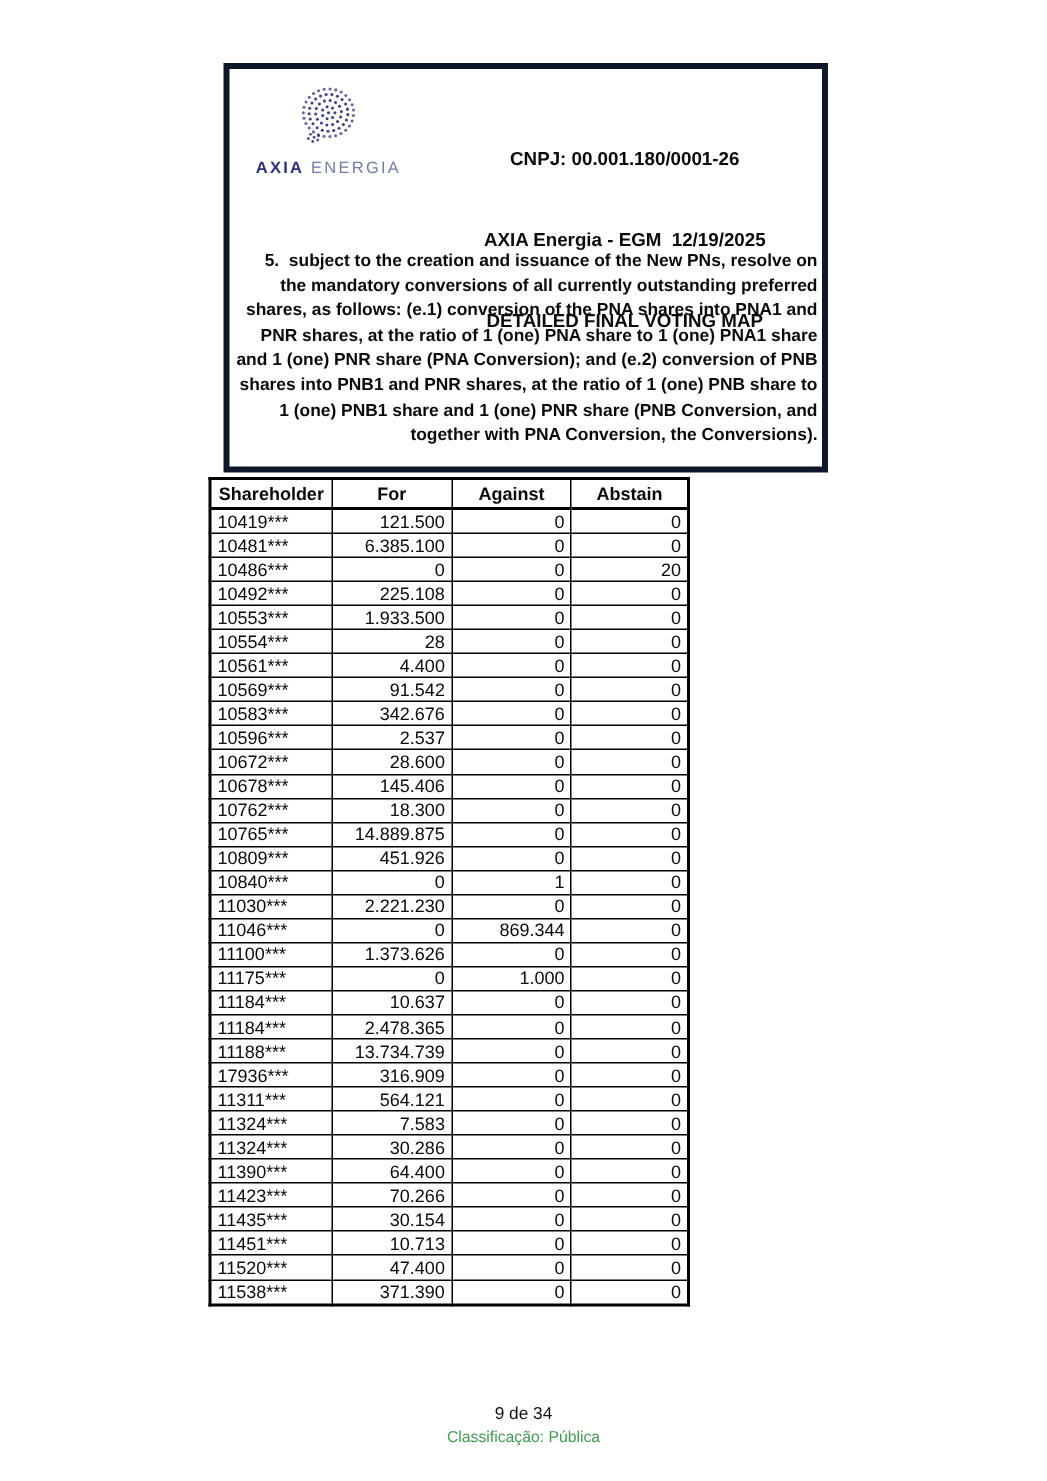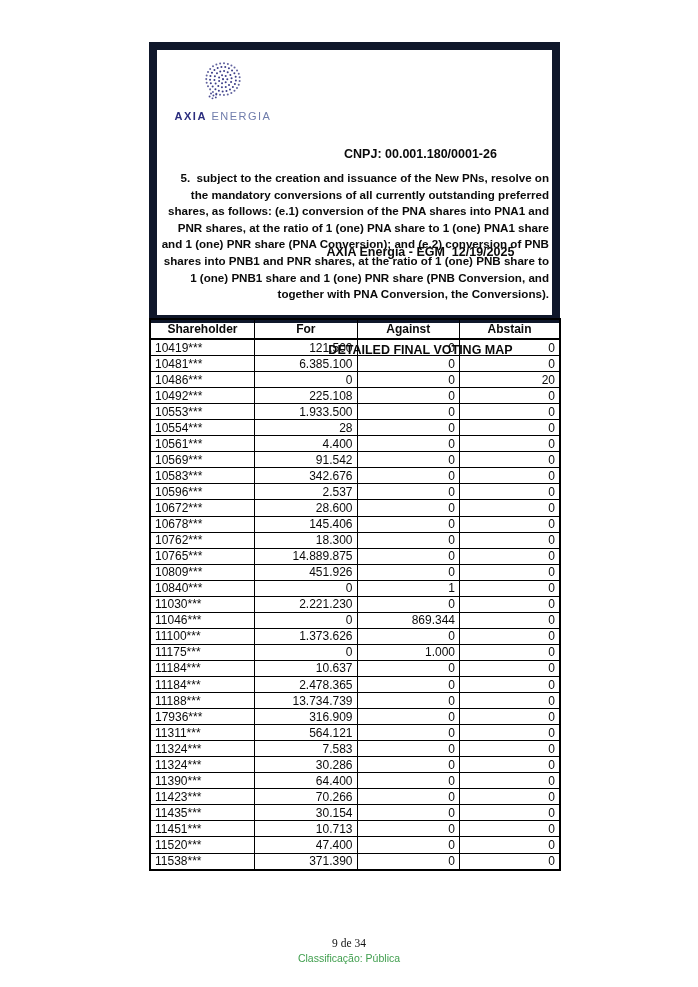--- a/index.html
+++ b/index.html
@@ -6,70 +6,70 @@
   body {
     width:698px; height:987px; position:relative; overflow:hidden;
     font-family:"Liberation Sans", sans-serif; color:#0a0a0a;
     -webkit-font-smoothing:antialiased;
   }
   .page { position:absolute; inset:0; background:#ffffff; }
 
   
   .header-box {
     position:absolute; left:149px; top:42px; width:395px; height:265px;
-    border:8px solid #0f172a; background:#fff;
+    border:4px solid #0f172a; background:#fff;
   }
   .logo-block {
     position:absolute; left:0; top:0; width:132px; height:112px;
     display:flex; flex-direction:column; align-items:center; justify-content:flex-start;
     padding-top:8px; box-sizing:border-box;
   }
   .logo-sphere { width:46px; height:50px; }
   .logo-wordmark {
     margin-top:2px; font-size:11px; letter-spacing:1.5px; white-space:nowrap;
   }
   .logo-primary { font-weight:bold; }
   .logo-secondary { font-weight:normal; }
 
   .title-block {
     position:absolute; left:132px; right:0; top:15px;
     text-align:center; font-weight:bold; font-size:12.5px; line-height:18px;
     white-space:pre-wrap;
   }
-  .title-line { white-space:pre-wrap;margin-top:44px; }
+  .title-line { white-space:pre-wrap; }
 
   .resolution {
     position:absolute; left:3px; right:3px; top:120px;
     text-align:right; font-weight:bold; font-size:11.6px; line-height:16.6px;
     white-space:pre-wrap;
   }
 
   
   table.voting {
-    position:absolute; left:149px; top:318px; width:412px;
+    position:absolute; left:139px; top:318px; width:321px;
     border-collapse:collapse; table-layout:fixed;
     font-size:12px;
   }
   table.voting, table.voting th, table.voting td { border:1.5px solid #000; }
   table.voting { border-width:2px; }
   table.voting th {
     font-weight:bold; text-align:center; height:18px; padding:0 3px;
     border-bottom-width:2px; font-size:12px;
   }
   table.voting td { height:15.05px; padding:0 4px; overflow:hidden; white-space:nowrap; }
   table.voting td.c-shareholder { text-align:left; }
   table.voting td.c-num { text-align:right; }
   table.voting col.w1 { width:25.5%; }
   table.voting col.w2 { width:25%; }
   table.voting col.w3 { width:25%; }
   table.voting col.w4 { width:24.5%; }
 
   
   .footer { position:absolute; left:0; right:0; top:936px; text-align:center; }
-  .page-number { font-size:11.5px; color:#111; line-height:14px;font-family:Liberation Serif, serif; }
+  .page-number { font-size:11.5px; color:#111; line-height:14px; }
   .classification { font-size:10.5px; line-height:14px; margin-top:1px; }
 </style>
 </head>
 <body>
 
 <div class="page">
 
   <div class="header-box">
 
     <div class="logo-block">

